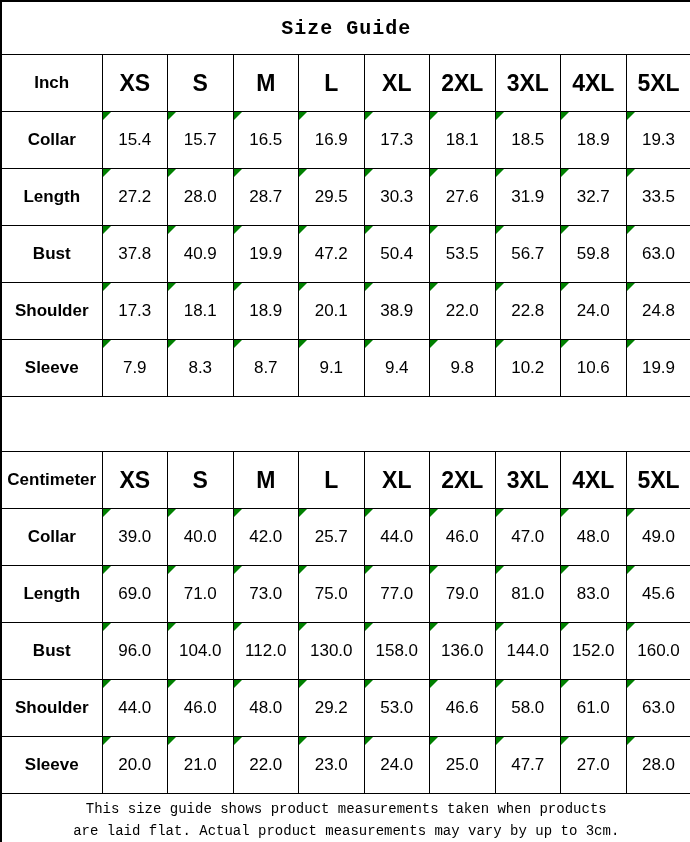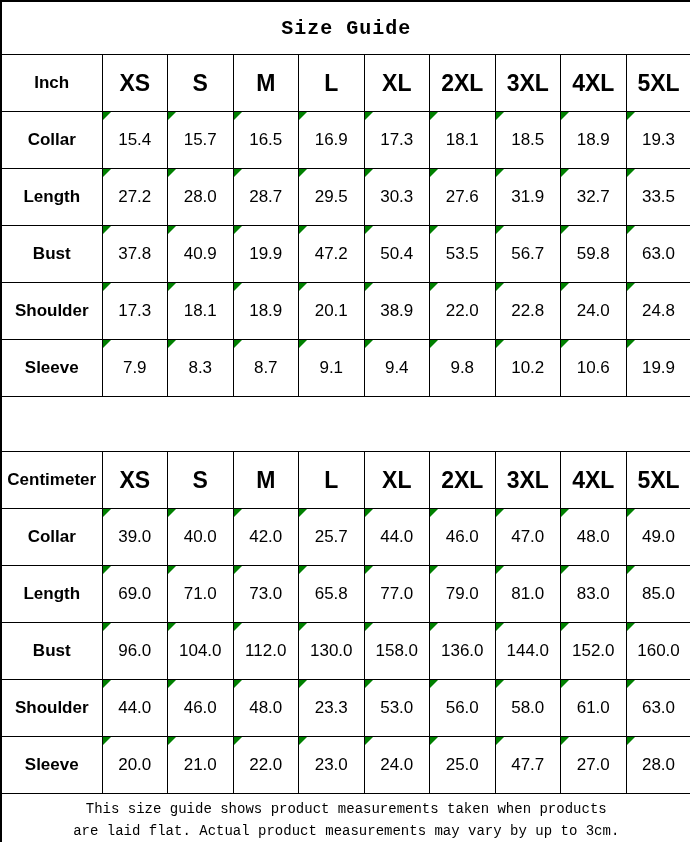--- a/index.html
+++ b/index.html
@@ -188,47 +188,47 @@
         <td class="value-cell"><span class="err-tri"></span><span class="cell-text">46.0</span></td>
         <td class="value-cell"><span class="err-tri"></span><span class="cell-text">47.0</span></td>
         <td class="value-cell"><span class="err-tri"></span><span class="cell-text">48.0</span></td>
         <td class="value-cell"><span class="err-tri"></span><span class="cell-text">49.0</span></td>
       </tr>
       <tr class="data-row">
         <td class="label-cell"><span class="cell-text">Length</span></td>
         <td class="value-cell"><span class="err-tri"></span><span class="cell-text">69.0</span></td>
         <td class="value-cell"><span class="err-tri"></span><span class="cell-text">71.0</span></td>
         <td class="value-cell"><span class="err-tri"></span><span class="cell-text">73.0</span></td>
-        <td class="value-cell"><span class="err-tri"></span><span class="cell-text">65.8</span></td>
+        <td class="value-cell"><span class="err-tri"></span><span class="cell-text">75.0</span></td>
         <td class="value-cell"><span class="err-tri"></span><span class="cell-text">77.0</span></td>
         <td class="value-cell"><span class="err-tri"></span><span class="cell-text">79.0</span></td>
         <td class="value-cell"><span class="err-tri"></span><span class="cell-text">81.0</span></td>
         <td class="value-cell"><span class="err-tri"></span><span class="cell-text">83.0</span></td>
-        <td class="value-cell"><span class="err-tri"></span><span class="cell-text">85.0</span></td>
+        <td class="value-cell"><span class="err-tri"></span><span class="cell-text">45.6</span></td>
       </tr>
       <tr class="data-row">
         <td class="label-cell"><span class="cell-text">Bust</span></td>
         <td class="value-cell"><span class="err-tri"></span><span class="cell-text">96.0</span></td>
         <td class="value-cell"><span class="err-tri"></span><span class="cell-text">104.0</span></td>
         <td class="value-cell"><span class="err-tri"></span><span class="cell-text">112.0</span></td>
         <td class="value-cell"><span class="err-tri"></span><span class="cell-text">130.0</span></td>
         <td class="value-cell"><span class="err-tri"></span><span class="cell-text">158.0</span></td>
         <td class="value-cell"><span class="err-tri"></span><span class="cell-text">136.0</span></td>
         <td class="value-cell"><span class="err-tri"></span><span class="cell-text">144.0</span></td>
         <td class="value-cell"><span class="err-tri"></span><span class="cell-text">152.0</span></td>
         <td class="value-cell"><span class="err-tri"></span><span class="cell-text">160.0</span></td>
       </tr>
       <tr class="data-row">
         <td class="label-cell"><span class="cell-text">Shoulder</span></td>
         <td class="value-cell"><span class="err-tri"></span><span class="cell-text">44.0</span></td>
         <td class="value-cell"><span class="err-tri"></span><span class="cell-text">46.0</span></td>
         <td class="value-cell"><span class="err-tri"></span><span class="cell-text">48.0</span></td>
-        <td class="value-cell"><span class="err-tri"></span><span class="cell-text">23.3</span></td>
+        <td class="value-cell"><span class="err-tri"></span><span class="cell-text">29.2</span></td>
         <td class="value-cell"><span class="err-tri"></span><span class="cell-text">53.0</span></td>
-        <td class="value-cell"><span class="err-tri"></span><span class="cell-text">56.0</span></td>
+        <td class="value-cell"><span class="err-tri"></span><span class="cell-text">46.6</span></td>
         <td class="value-cell"><span class="err-tri"></span><span class="cell-text">58.0</span></td>
         <td class="value-cell"><span class="err-tri"></span><span class="cell-text">61.0</span></td>
         <td class="value-cell"><span class="err-tri"></span><span class="cell-text">63.0</span></td>
       </tr>
       <tr class="data-row">
         <td class="label-cell"><span class="cell-text">Sleeve</span></td>
         <td class="value-cell"><span class="err-tri"></span><span class="cell-text">20.0</span></td>
         <td class="value-cell"><span class="err-tri"></span><span class="cell-text">21.0</span></td>
         <td class="value-cell"><span class="err-tri"></span><span class="cell-text">22.0</span></td>
         <td class="value-cell"><span class="err-tri"></span><span class="cell-text">23.0</span></td>

